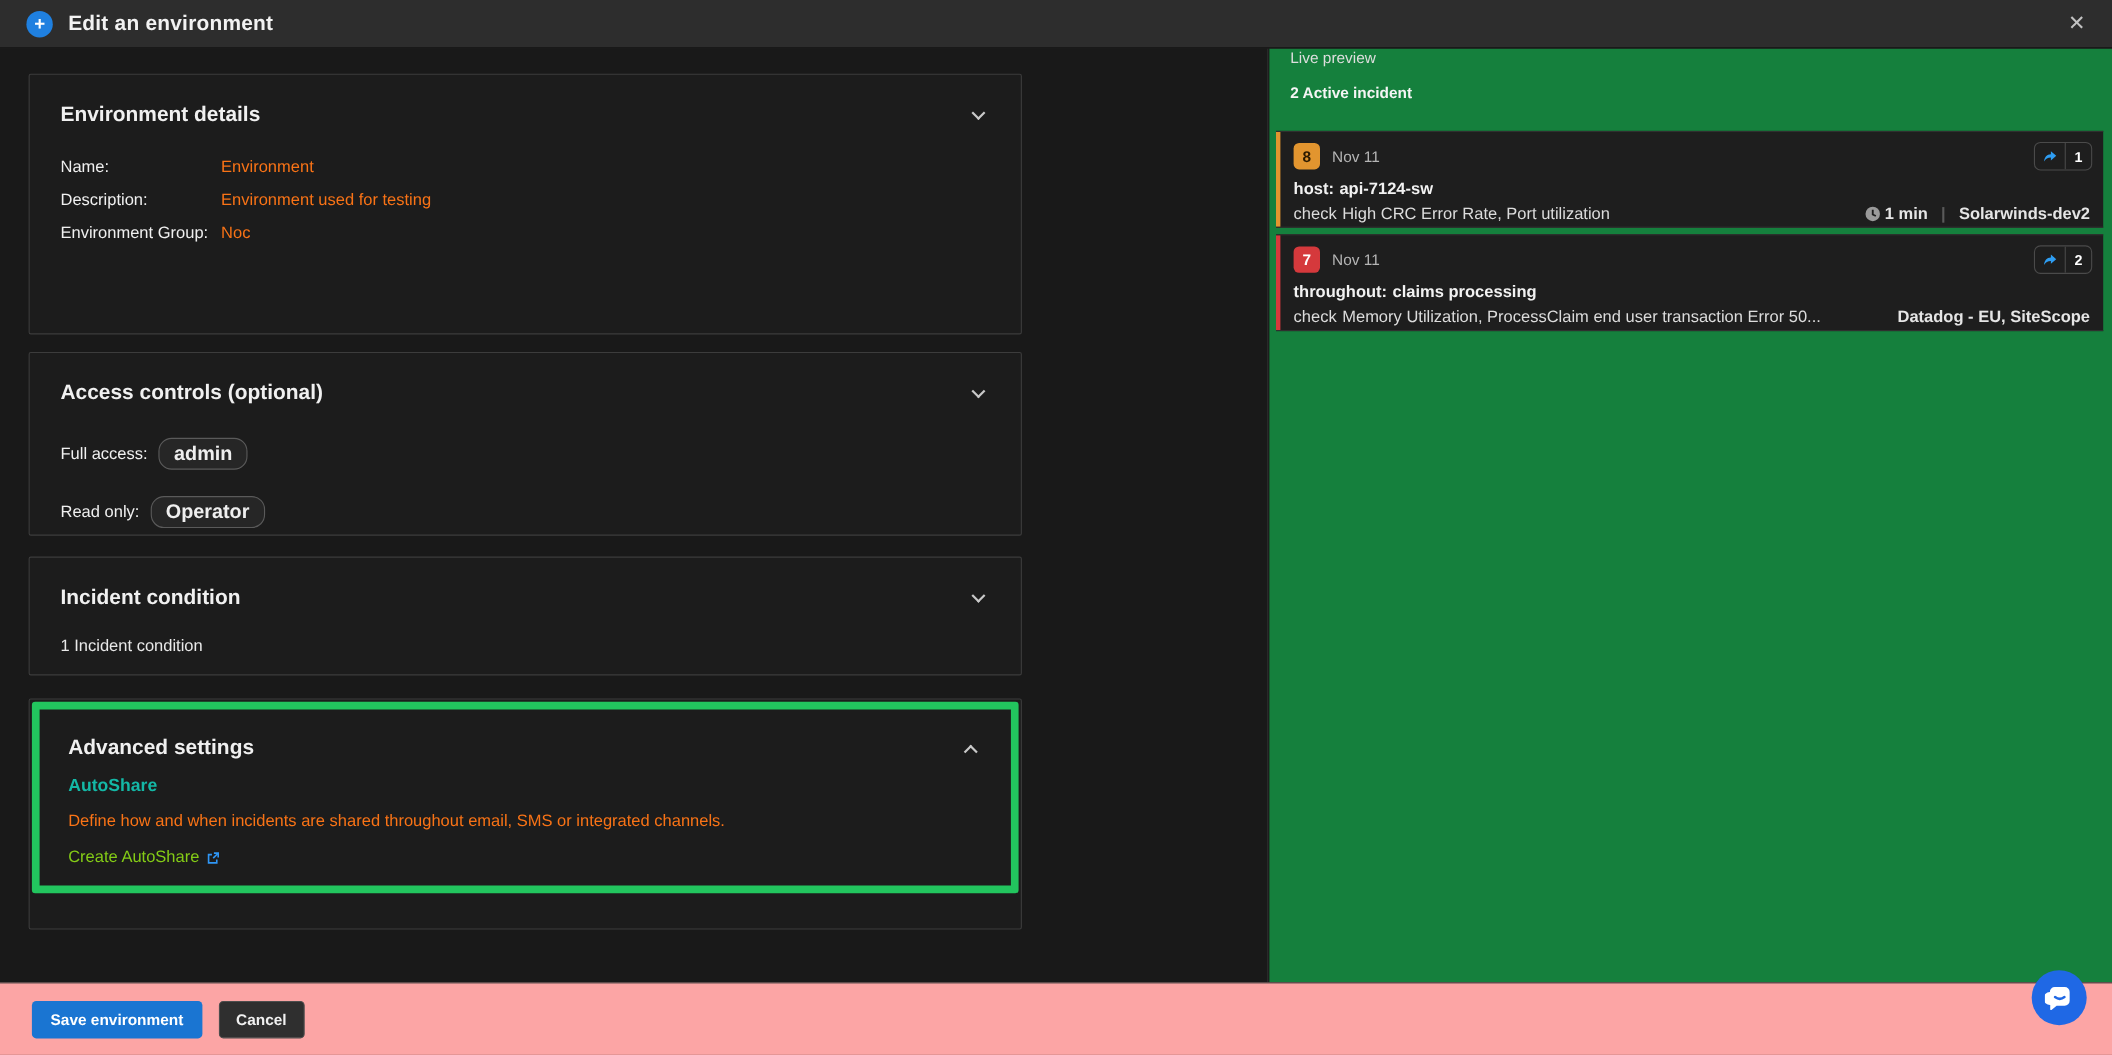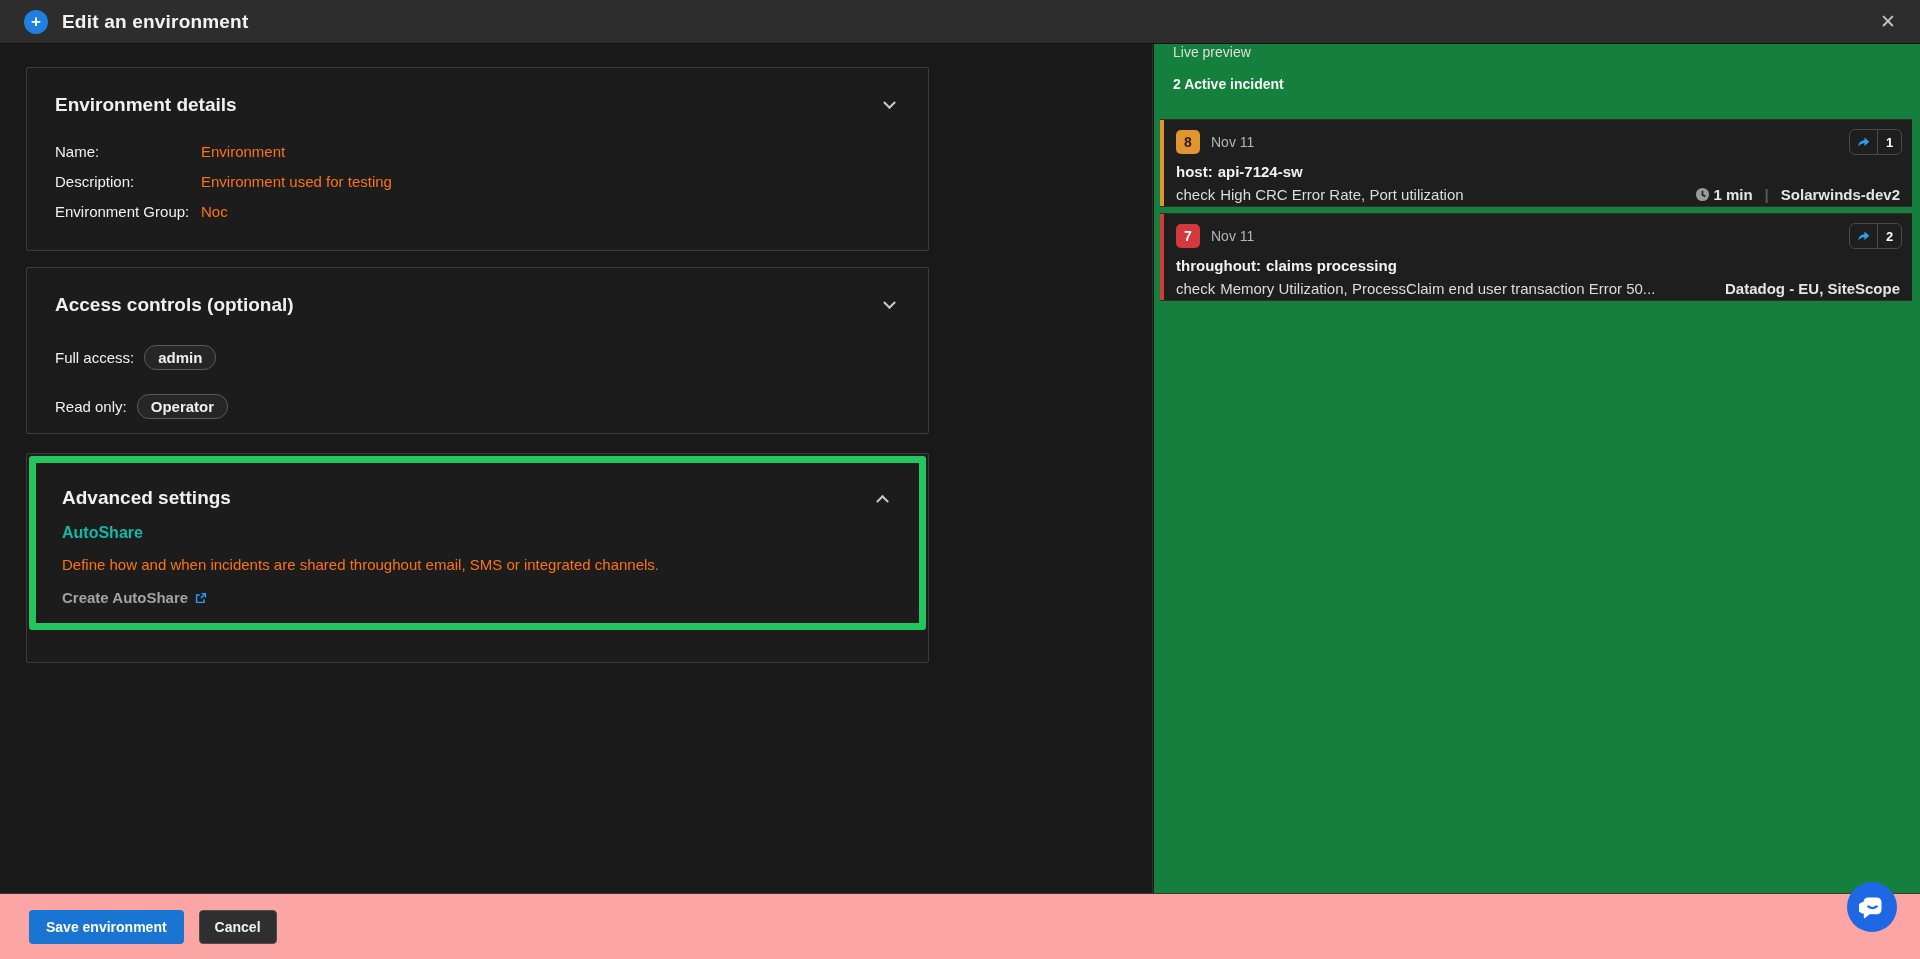--- a/index.html
+++ b/index.html
@@ -21,42 +21,42 @@
                border-right:1px solid #2e2e2e; padding:23px 0 0 26px; }
   .panel { width:903px; border:1px solid #3c3c3c; background:#1c1c1c; border-radius:2px;
            padding:26px 28px; }
   .panel-head { display:flex; align-items:center; cursor:pointer; }
   .panel-title { font-size:19px; font-weight:700; color:#f0f0f0; }
   .chev { width:9px; height:9px; border-right:2px solid #c9c9c9; border-bottom:2px solid #c9c9c9;
           margin-left:auto; margin-right:6px; }
   .chev.down { transform:rotate(45deg) translate(-2px,-2px); }
   .chev.up   { transform:rotate(-135deg) translate(-2px,-2px); }
 
-  .p-details { height:184px; margin-bottom:16px; }
+  .p-details { height:237px; margin-bottom:16px; }
   .detail-rows { margin-top:27px; }
   .detail-row { display:flex; font-size:15px; margin-bottom:13px; }
   .detail-label { width:146px; color:#f0f0f0; flex:none; }
   .detail-value { color:#f97316; }
 
   .p-access { height:167px; margin-bottom:19px; }
   .access-row { display:flex; align-items:center; font-size:15px; color:#f0f0f0; margin-top:24px; }
   .access-row.first { margin-top:29px; }
   .pill { display:inline-block; margin-left:10px; padding:3px 13px; border:1px solid #5a5a5a;
-          border-radius:12px; background:#262626; font-size:15px; font-weight:700; color:#efefef;text-align:center; }
+          border-radius:12px; background:#262626; font-size:18px; font-weight:700; color:#efefef;text-align:center; }
 
   .p-incident { height:108px; margin-bottom:21px; }
   .incident-summary { margin-top:24px; font-size:15px; color:#e9e9e9; }
 
   .p-advanced-outer { height:210px; padding:0; position:relative; }
   .advanced-inner { margin:2px; height:174px; border:7px solid #22c55e; border-radius:3px;
                     padding:24px 26px; background:#1c1c1c; }
   .sub-title { font-size:16px; font-weight:700; color:#14b8a6; margin-top:15px; }
   .adv-desc { font-size:15px; color:#f97316; margin-top:14px; }
   .link-row { margin-top:16px; display:flex; align-items:center; gap:6px; cursor:pointer; }
-  .link-text { font-size:15px; font-weight:700; color:#a3a3a3; }
+  .link-text { font-size:15px; font-weight:400; color:#84cc16; }
 
   
   .footer { position:absolute; left:0; right:0; bottom:0; height:66px; background:#fca5a5;
             border-top:1px solid #3a3a3a; display:flex; align-items:center; padding-left:29px; gap:15px; z-index:4; }
   .btn { font-family:inherit; font-size:14px; font-weight:700; border-radius:4px; cursor:pointer; border:none; }
   .btn-primary { background:#1a75d2; color:#fff; padding:9px 17px; }
   .btn-secondary { background:#2f2f2f; border:1px solid #4d4d4d; color:#f0f0f0; padding:8px 15px; }
 
   
   .preview { position:absolute; top:44px; left:1154px; right:0; bottom:66px; background:#15803d;
@@ -138,20 +138,27 @@
       <div class="access-row first">
         <span>Full access:</span>
         <span class="pill">admin</span>
       </div>
       <div class="access-row">
         <span>Read only:</span>
         <span class="pill">Operator</span>
       </div>
     </div>
 
+    <div class="panel p-incident">
+      <div class="panel-head">
+        <div class="panel-title">Incident condition</div>
+        <div class="chev down"></div>
+      </div>
+      <div class="incident-summary">1 Incident condition</div>
+    </div>
 
     <div class="panel p-advanced-outer">
       <div class="advanced-inner">
         <div class="panel-head">
           <div class="panel-title">Advanced settings</div>
           <div class="chev up"></div>
         </div>
         <div class="sub-title">AutoShare</div>
         <div class="adv-desc">Define how and when incidents are shared throughout email, SMS or integrated channels.</div>
         <div class="link-row">

